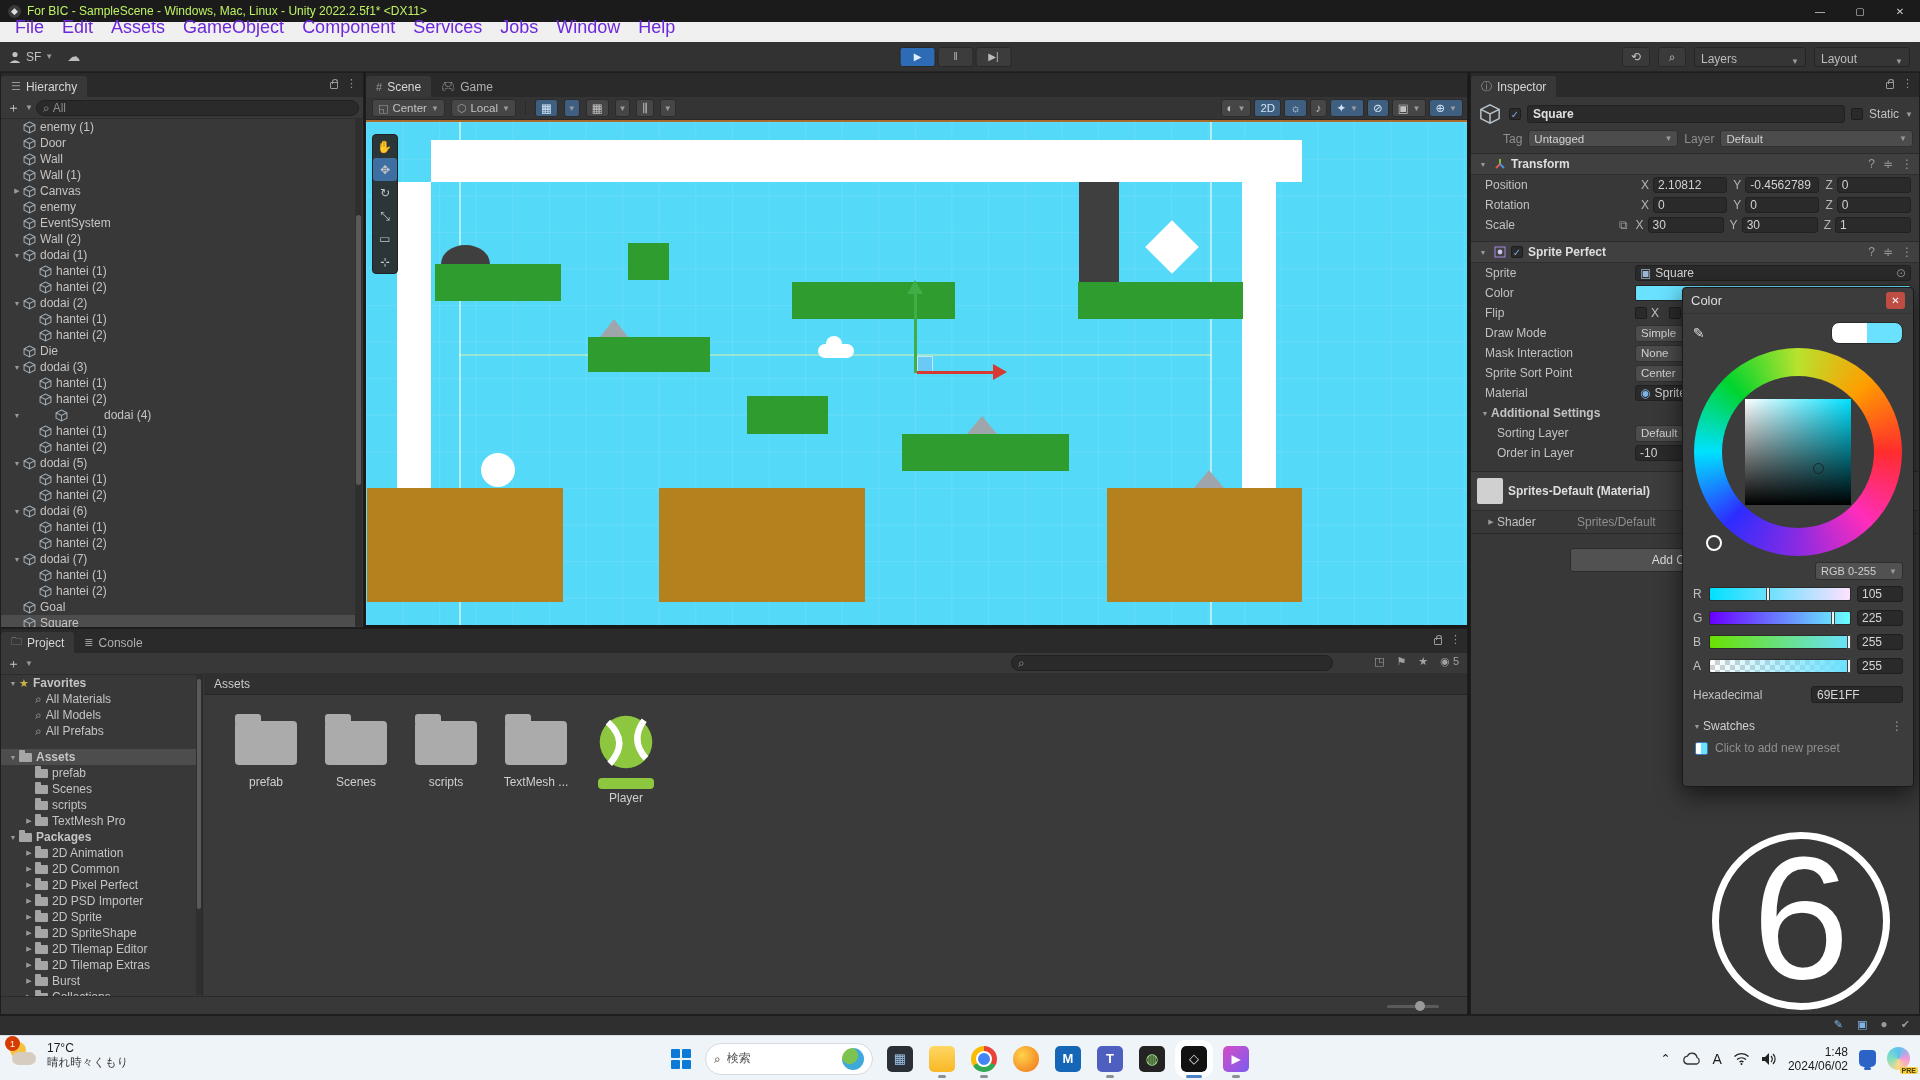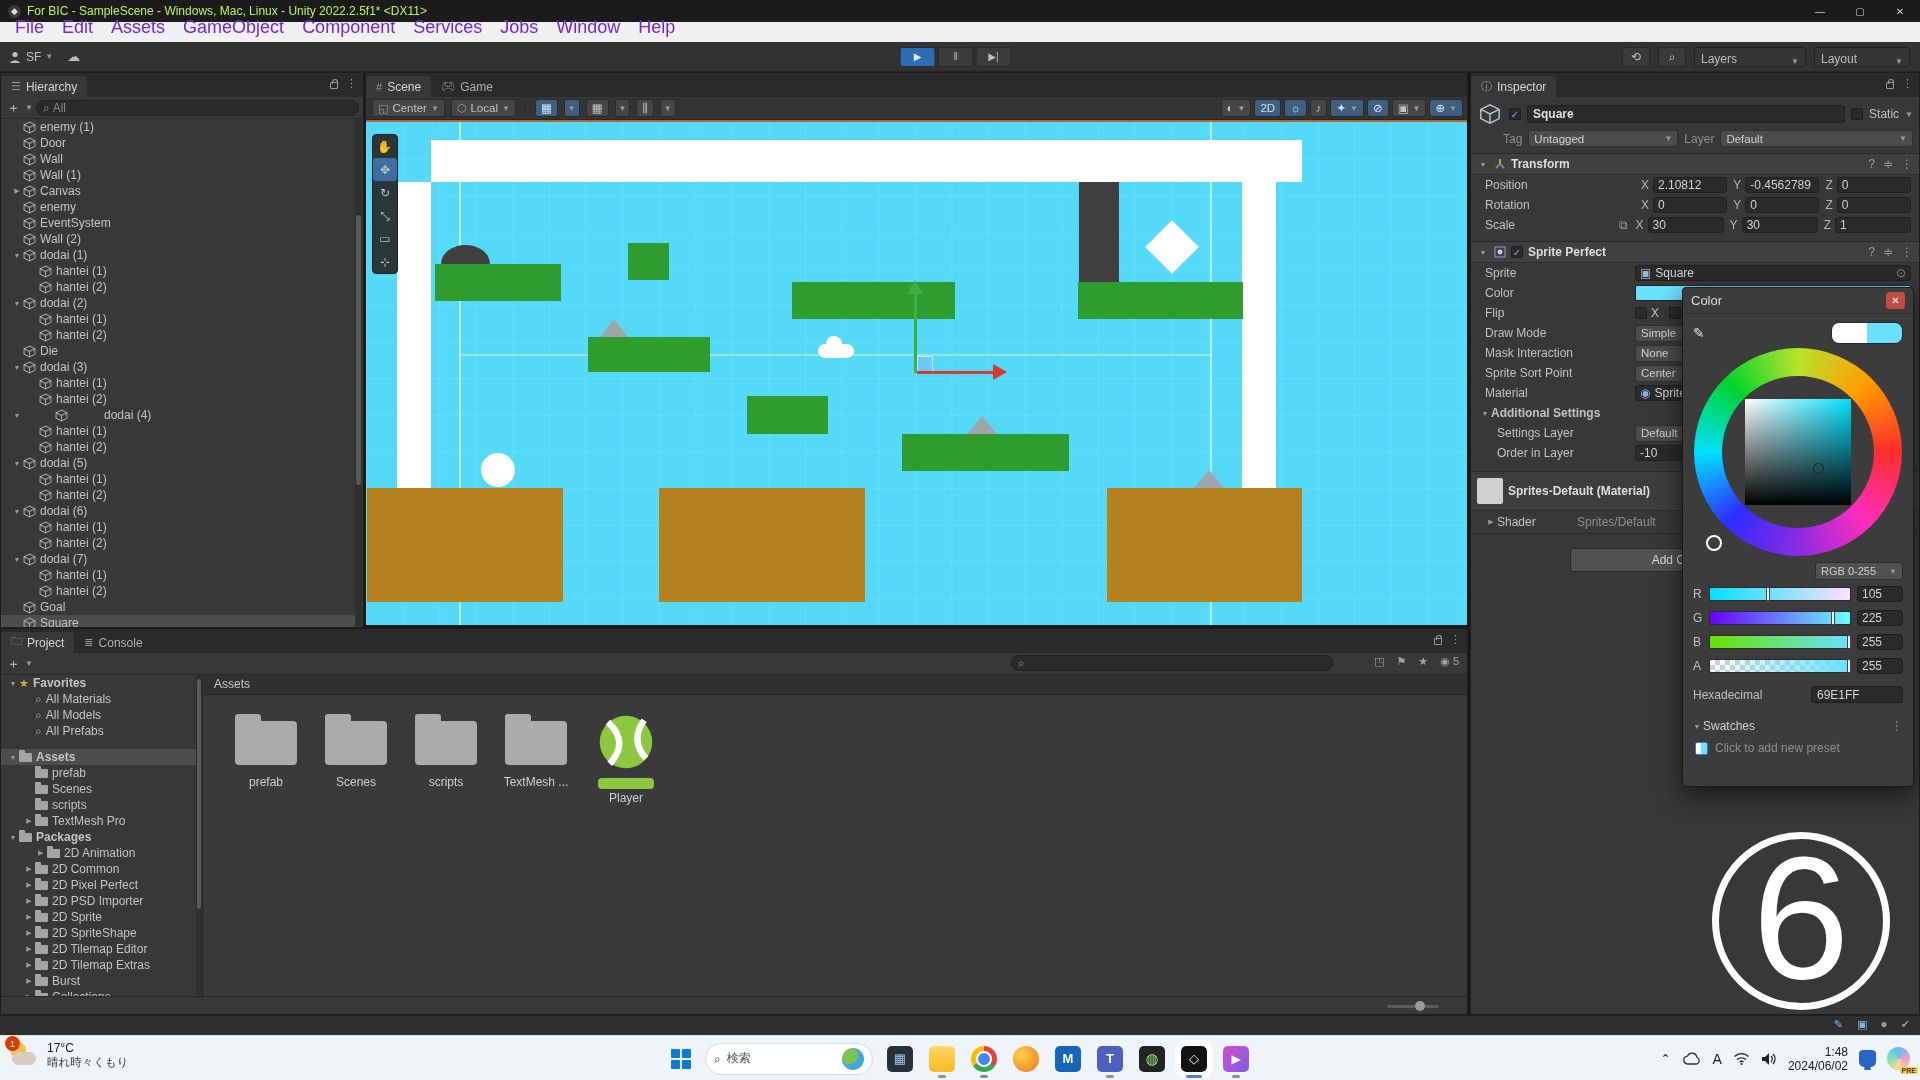--- a/index.html
+++ b/index.html
@@ -774,21 +774,21 @@
       <span style="color:#7fb2e5">◉</span>
         <span>Sprites-Default</span>
       <span style="margin-left:auto;color:#8a8a8a">⊙</span>
     </div>
   </div>
   <div class="prow" style="padding-left:8px">
     <span class="texp">▼</span>
     <span class="lbl" style="font-weight:bold">Additional Settings</span>
   </div>
   <div class="prow" style="padding-left:26px">
-    <span class="plabel" style="width:138px">Settings Layer</span>
+    <span class="plabel" style="width:138px">Sorting Layer</span>
     <div class="drop" style="flex:1">
       <span>Default</span>
         <span class="caret">▼</span>
     </div>
   </div>
   <div class="prow" style="padding-left:26px">
     <span class="plabel" style="width:138px">Order in Layer</span>
     <div class="fld" style="flex:1">-10</div>
   </div>
   <div class="sect" style="margin-top:8px;height:40px;background:#3d3d3d">
@@ -945,21 +945,21 @@
       <div class="trow" style="padding-left: 22px;">
         <div class="texp">▶</div>
         <div class="fico"></div>
         <div>TextMesh Pro</div>
       </div>
       <div class="trow" style="padding-left: 6px;">
         <div class="texp">▼</div>
         <div class="fico"></div>
         <div style="font-weight: bold;">Packages</div>
       </div>
-      <div class="trow" style="padding-left: 22px; margin-left: 12px;">
+      <div class="trow" style="padding-left: 22px;">
         <div class="texp">▶</div>
         <div class="fico"></div>
         <div>2D Animation</div>
       </div>
       <div class="trow" style="padding-left: 22px;">
         <div class="texp">▶</div>
         <div class="fico"></div>
         <div>2D Common</div>
       </div>
       <div class="trow" style="padding-left: 22px;">

